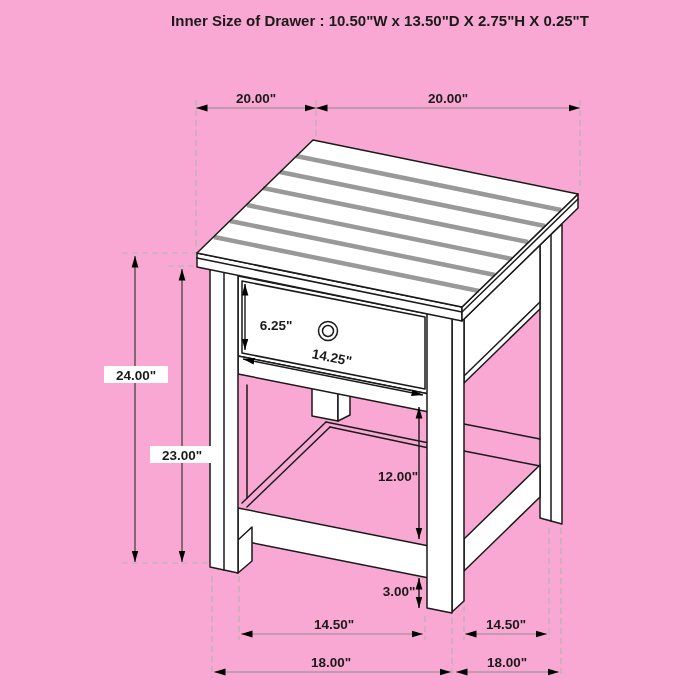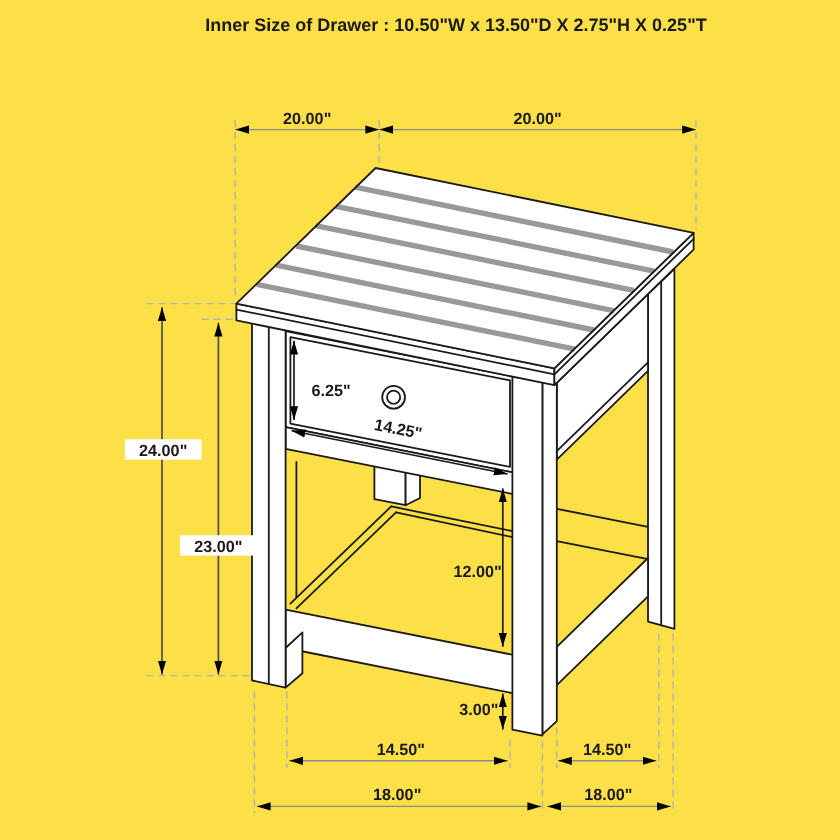--- a/index.html
+++ b/index.html
@@ -1,16 +1,16 @@
 <!DOCTYPE html>
 <html><head>
 <meta charset="utf-8">
 <style>
   html,body{margin:0;padding:0;background:#fff;}
-  .canvas{width:700px;height:700px;position:relative;background:#fde047;overflow:hidden;
+  .canvas{width:700px;height:700px;position:relative;background:#f9a8d4;overflow:hidden;
           font-family:"Liberation Sans",sans-serif;}
   svg{display:block;}
   .dim-label{font-family:"Liberation Sans",sans-serif;font-size:13.5px;font-weight:bold;
              fill:#1a1a1a;text-anchor:middle;}
   .title-label{font-family:"Liberation Sans",sans-serif;font-size:15px;font-weight:bold;
                fill:#1a1a1a;text-anchor:middle;}
   .ext{stroke:#b3b3b3;stroke-width:1.2;stroke-dasharray:6 4;fill:none;}
   .dimg{stroke:#8c8c8c;stroke-width:1.2;fill:none;}
   .dimd{stroke:#4d4d4d;stroke-width:1.4;fill:none;}
   .dimb{stroke:#1a1a1a;stroke-width:1.4;fill:none;}

